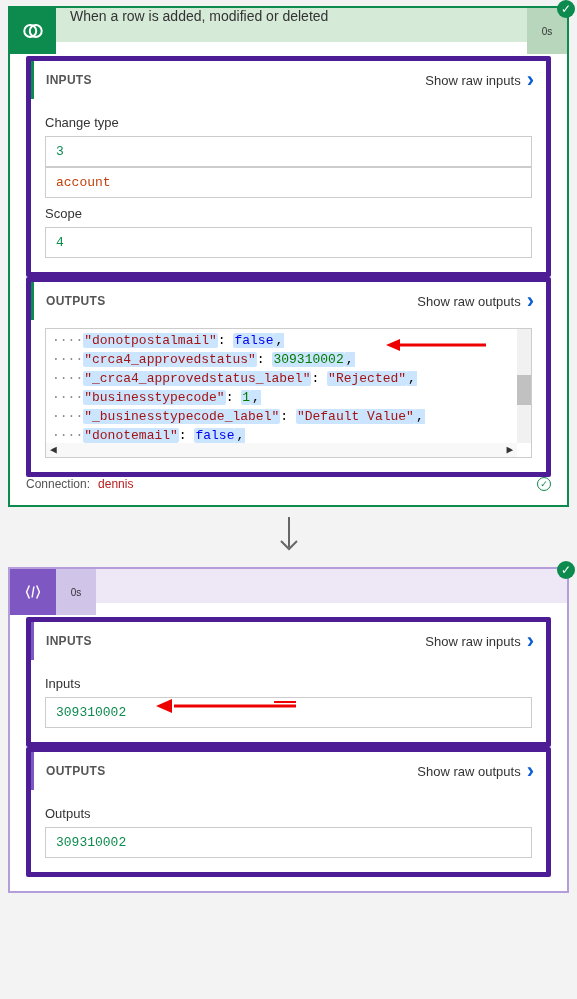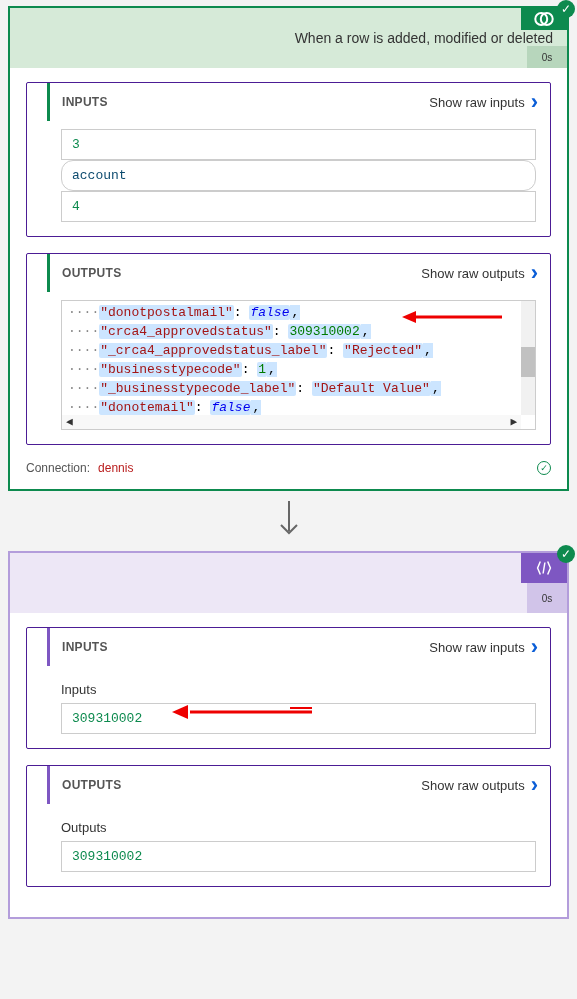--- a/index.html
+++ b/index.html
@@ -25,24 +25,23 @@
     border-radius: 50%;
     background: #0d8a4e;
     color: #fff;
     font-size: 12px;
     display: flex;
     align-items: center;
     justify-content: center;
   }
   .header {
     display: flex;
-    align-items: flex-end;
-    height: 60px;
-    color: #333;
-    flex-direction: column;
+    align-items: flex-start;
+    height: 34px;
+    color: #333;
   }
   .header.green { background: #d6ead8; }
   .header.purple { background: #ede7f6; }
   .icon-box {
     width: 46px; height: 46px;
     display: flex;
     align-items: center;
     justify-content: center;
   }
   .icon-box.green { background: #0d8a4e; }
@@ -54,25 +53,23 @@
     display: flex;
     align-items: center;
     justify-content: center;
     font-size: 10px;
     color: #333;
   }
   .dur.green { background: #b7d6bc; }
   .dur.purple { background: #d1c4e9; }
   .body-pad { padding: 14px 16px; }
   .section {
-    border: 1px solid #4c1d95;
+    border: 5px solid #4c1d95;
     border-radius: 2px;
-    margin-bottom: 16px;
     background: #fff;
-    padding-left: 20px;
   }
   .section-head {
     display: flex;
     align-items: center;
     border-left: 3px solid #0d8a4e;
     padding: 8px 12px;
   }
   .section-head.purple { border-left-color: #7e57c2; }
   .section-title {
     flex: 1;
@@ -114,21 +111,21 @@
     height: 130px;
     overflow: hidden;
   }
   .json-inner {
     padding: 2px 6px;
     white-space: pre;
   }
   .json-inner .dots { color: #888; }
   .json-inner .key { color: #a31515; background: #cce5ff; border-radius: 2px; padding: 0 1px; }
   .json-inner .col { color: #000; }
-  .json-inner .bool { color: #0000ee; background: #cce5ff; border-radius: 2px; padding: 0 1px; font-style: italic; }
+  .json-inner .bool { color: #0000ee; background: #cce5ff; border-radius: 2px; padding: 0 1px; }
   .json-inner .num { color: #007b00; background: #cce5ff; border-radius: 2px; padding: 0 1px; }
   .json-inner .str { color: #a31515; background: #cce5ff; border-radius: 2px; padding: 0 1px; }
   .json-inner .comma { color: #000; background: #cce5ff; padding: 0 1px; }
   .scroll-track-v {
     position: absolute; right: 0; top: 0; bottom: 14px;
     width: 14px; background: #f1f1f1;
   }
   .scroll-thumb-v {
     position: absolute; right: 0; top: 46px;
     width: 14px; height: 30px; background: #c1c1c1;
@@ -190,22 +187,24 @@
 
     <div class="section">
       <div class="section-head">
         <div class="section-title">INPUTS</div>
         <div class="raw-link">
           <span>Show raw inputs</span>
           <span class="chev">›</span>
         </div>
       </div>
       <div class="section-content">
+        <div class="field-label">Change type</div>
         <div class="field-box">3</div>
-        <div class="field-box" style="color:#0c4a6e;border-radius:12px;">account</div>
+        <div class="field-box" style="color:#c2410c;">account</div>
+        <div class="field-label">Scope</div>
         <div class="field-box">4</div>
       </div>
     </div>
 
     <div class="section">
       <div class="section-head">
         <div class="section-title">OUTPUTS</div>
         <div class="raw-link">
           <span>Show raw outputs</span>
           <span class="chev">›</span>

